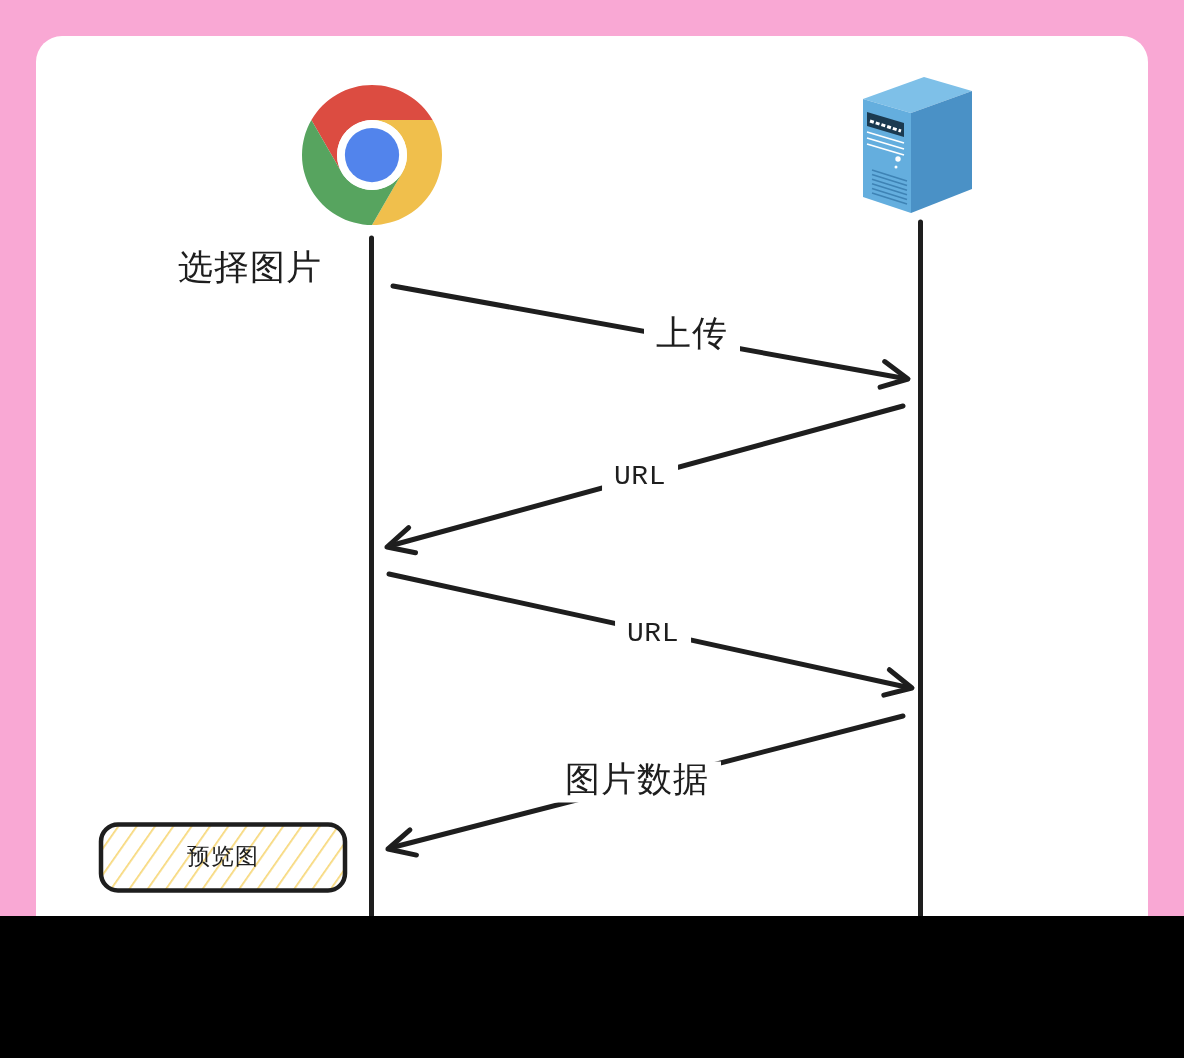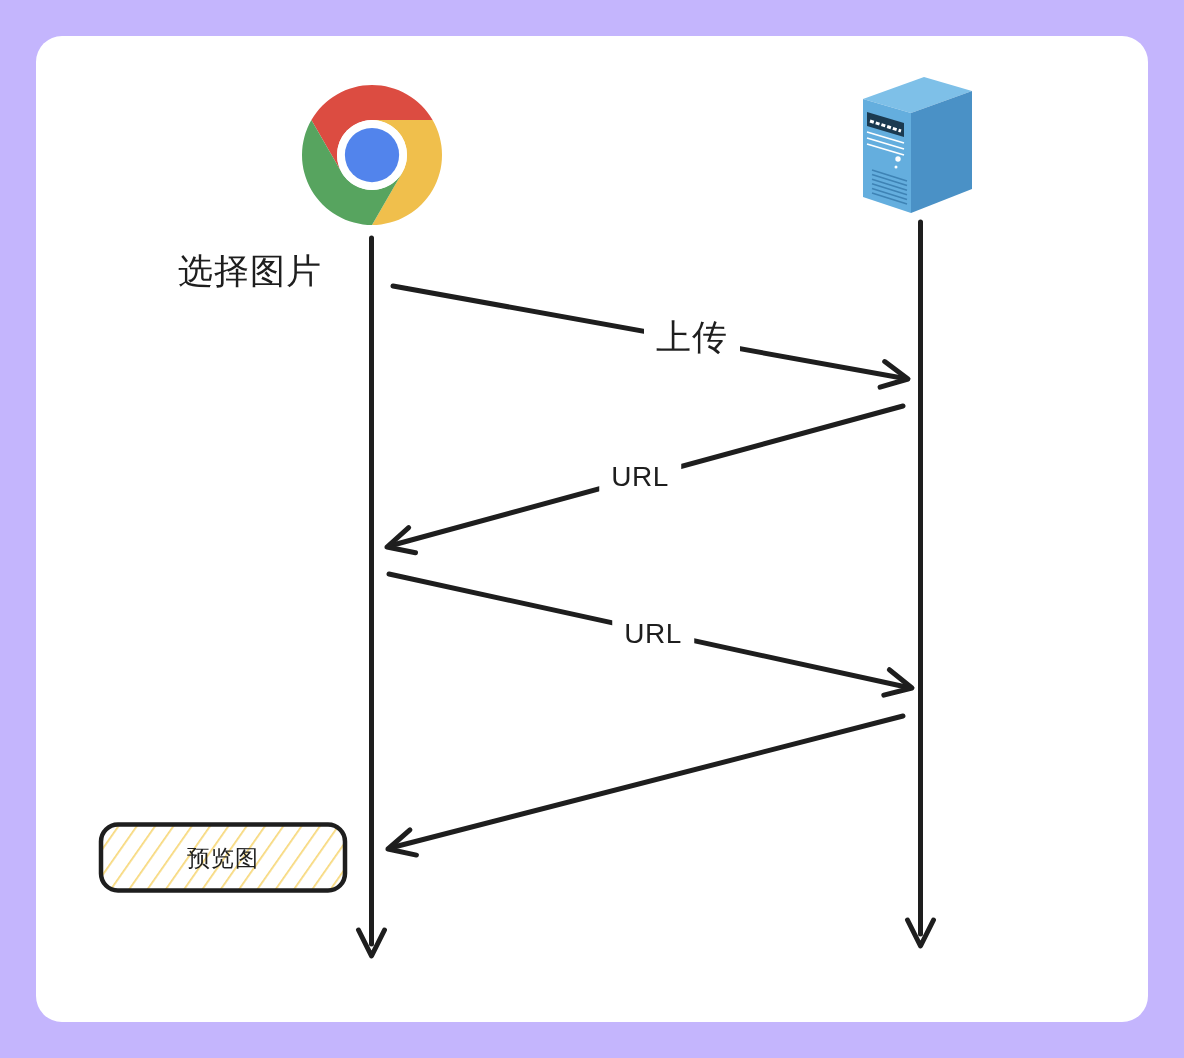--- a/index.html
+++ b/index.html
@@ -1,17 +1,17 @@
 <!DOCTYPE html>
 <html><head>
 <meta charset="utf-8">
 <style>
   html,body{margin:0;padding:0;background:#000;}
-  .stage{position:relative;width:1184px;height:1058px;background:#c4b5fd;overflow:hidden;
-         font-family:Liberation Sans, sans-serif;}
+  .stage{position:relative;width:1184px;height:916px;background:#f9a8d4;overflow:hidden;
+         font-family:Liberation Mono, monospace;}
   .card{position:absolute;left:36px;top:36px;width:1112px;height:986px;
         background:#ffffff;border-radius:26px;}
   svg.diagram{position:absolute;left:0;top:0;width:1184px;height:1058px;}
   .label{position:absolute;transform:translate(-50%,-50%);color:#1e1e1e;
          font-size:35px;font-weight:500;letter-spacing:1px;white-space:nowrap;line-height:1;}
   .on-line{background:#ffffff;padding:3px 12px;}
   .latin{font-size:28px;letter-spacing:0.5px;}
   .preview-label{font-size:23px;background:transparent;}
 </style>
 </head>
@@ -83,15 +83,16 @@
   </svg>
 
   <div class="label" style="left:250px;top:270px;">选择图片</div>
 
   <div class="label on-line" style="left:692px;top:336px;">上传</div>
 
   <div class="label on-line latin" style="left:640px;top:477px;">URL</div>
 
   <div class="label on-line latin" style="left:653px;top:634px;">URL</div>
 
+  <div class="label on-line" style="left:637px;top:782px;">图片数据</div>
 
   <div class="label preview-label" style="left:223px;top:858px;">预览图</div>
 </div>
 
 </body></html>

